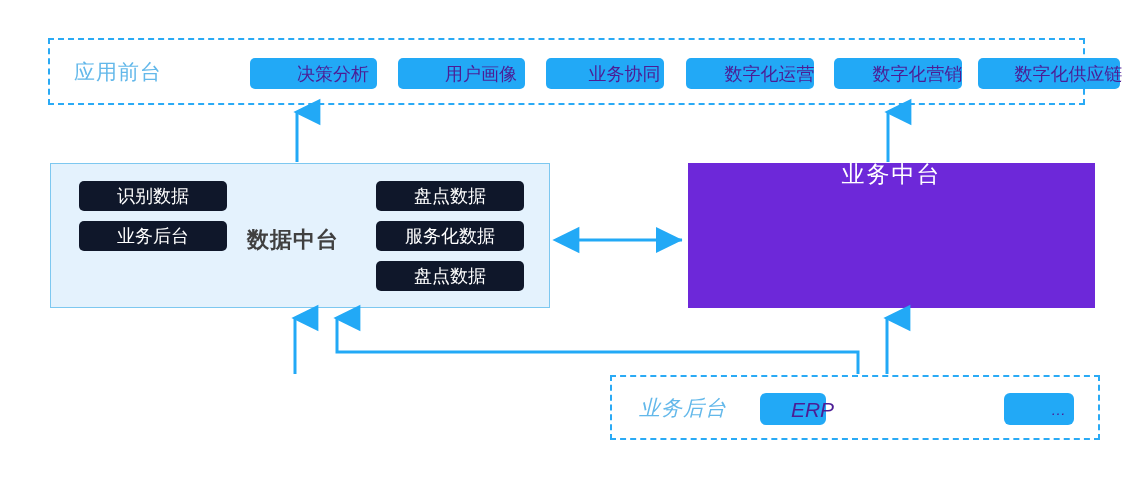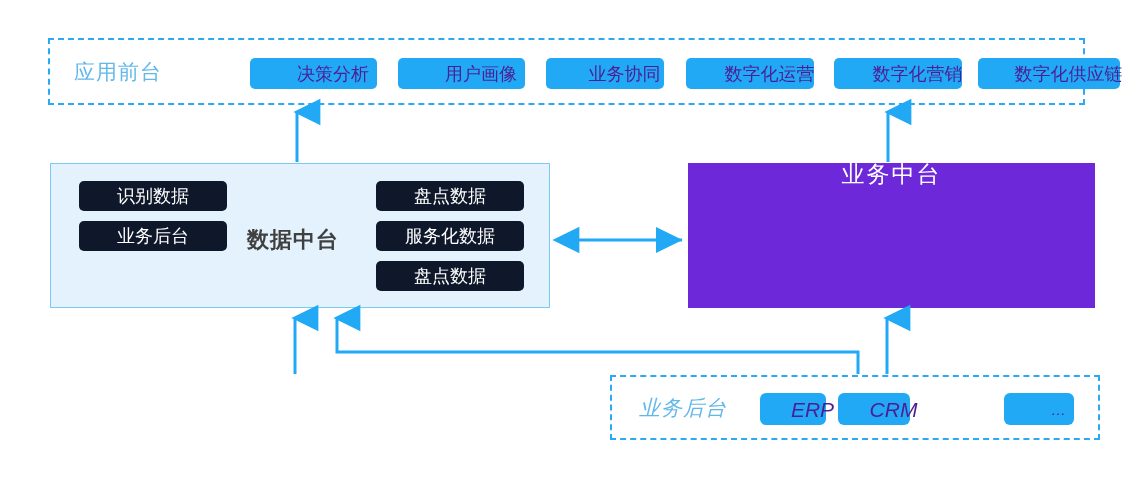--- a/index.html
+++ b/index.html
@@ -113,21 +113,20 @@
   <div class="abs" id="business-platform" style="left:688px;top:163px;width:407px;height:145px;">
     <span id="business-platform-title">业务中台</span>
   </div>
 
 
   <div class="abs dashed-box" id="business-backend-box" style="left:610px;top:375px;width:490px;height:65px;padding-left:27px;font-style:italic;">
 
     <span class="section-label">业务后台</span>
 
     <div class="abs pill small" style="left:148px;top:16px;width:66px;height:32px;">ERP</div>
-    <div class="abs pill small" style="left:226px;top:16px;width:72px;height:32px;">CRM</div>
     <div class="abs pill small" style="left:392px;top:16px;width:70px;height:32px;font-size:15px;">…</div>
   </div>
 
   <svg id="connectors" viewBox="0 0 1144 484" xmlns="http://www.w3.org/2000/svg">
     <defs>
       <marker id="arrow-up" markerWidth="10" markerHeight="10" refX="5" refY="1.2" orient="auto" markerUnits="strokeWidth">
         <path d="M5,0 L9.4,9 L0.6,9 Z" fill="#22a9f6"></path>
       </marker>
       <marker id="arrow-left" markerWidth="10" markerHeight="10" refX="1.2" refY="5" orient="auto" markerUnits="strokeWidth">
         <path d="M0,5 L9,0.6 L9,9.4 Z" fill="#22a9f6"></path>

